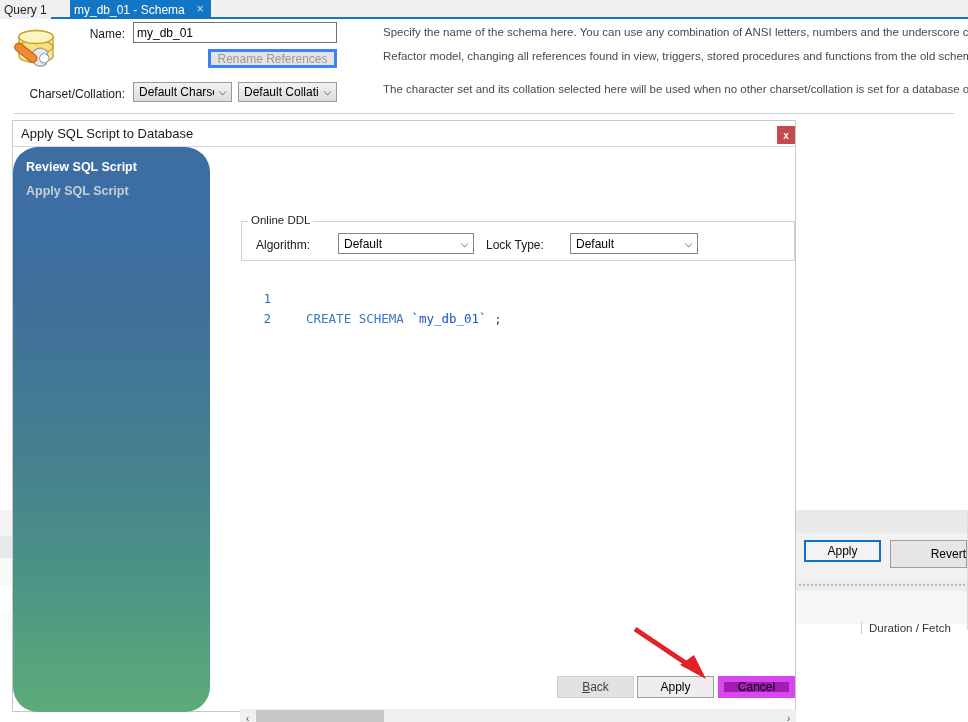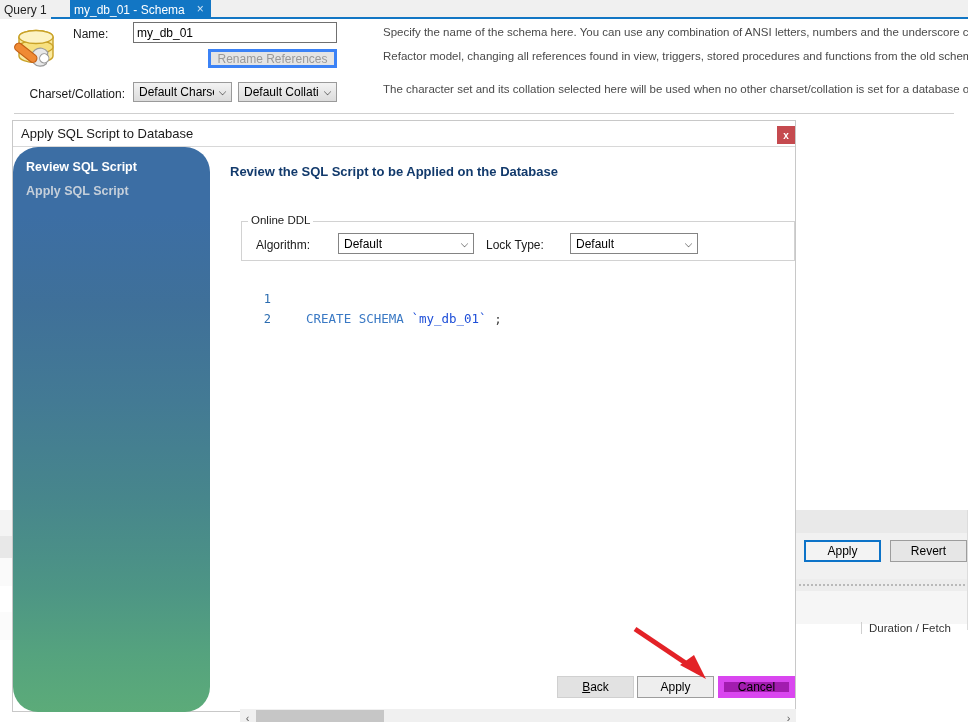--- a/index.html
+++ b/index.html
@@ -39,21 +39,21 @@
   }
   .tab-close {
     position: absolute; right: 7px; top: 2px;
     color: #cfe4f5; font-size: 12px; line-height: 14px;
   }
 
   
   .schema-icon { position: absolute; left: 10px; top: 20px; width: 62px; height: 62px; }
 
   .lbl { position: absolute; font-size: 12px; color: #1a1a1a; }
-  #lbl-name { left: 73px; top: 27px; width: 52px; }
+  #lbl-name { left: 73px; top: 27px; width: 52px; text-align: right; }
   #lbl-charset { left: 22px; top: 87px; width: 103px; text-align: right; }
 
   #name-input {
     position: absolute; left: 133px; top: 22px; width: 204px; height: 21px;
     border: 1px solid #707070; background: #ffffff;
     font-family: "Liberation Sans", sans-serif; font-size: 12px;
     padding: 0 3px; box-sizing: border-box; color: #000;
   }
 
   .btn {
@@ -124,23 +124,23 @@
     background-size: 4px 4px;
   }
   #rp-band-c { position: absolute; left: 0; top: 81px; width: 173px; height: 33px; background: #f6f6f6; }
   #btn-apply-bg {
     position: absolute; left: 9px; top: 30px; width: 77px; height: 22px;
     background: #f3f3f3; border: 2px solid #0c73c8; color: #000;
     font-size: 12px; display: flex; align-items: center; justify-content: center;
     box-sizing: border-box;
   }
   #btn-revert-bg {
-    position: absolute; left: 95px; top: 30px; width: 77px; height: 22px;
+    position: absolute; left: 95px; top: 30px; width: 77px; height: 28px;
     background: #e6e6e6; border: 1px solid #9d9d9d; color: #000;
-    font-size: 12px; display: flex; align-items: center; justify-content: center;
+    font-size: 12px; display: flex; align-items: center; justify-content: flex-end;
     box-sizing: border-box;
   }
   #duration-fetch {
     position: absolute; left: 66px; top: 112px; font-size: 11.5px; color: #333;
     padding-left: 7px; border-left: 1px solid #cfcfcf;
   }
   #rp-vline { position: absolute; left: 172px; top: 0; width: 1px; height: 120px; background: #dcdcdc; }
 
   
   #dialog {
@@ -238,21 +238,21 @@
     position: absolute; left: 16px; top: 1px; width: 128px; height: 16px;
     background: #c6c6c6;
   }
 
   
   .dlg-btn {
     position: absolute; top: 555px; height: 22px; width: 77px;
     font-size: 12px; box-sizing: border-box;
     display: flex; align-items: center; justify-content: center;
   }
-  #btn-back { left: 544px; background: #e2e2e2; border: 1px solid #d0d0d0; color: #000000; }
+  #btn-back { left: 544px; background: #e2e2e2; border: 1px solid #d0d0d0; color: #404040; }
   #btn-back .accel { text-decoration: underline; }
   #btn-apply { left: 624px; background: #eeeeee; border: 1px solid #9d9d9d; color: #000; }
   #btn-cancel { left: 705px; background: #a21caf; border: 6px solid #d946ef; color: #000; }
 
   
   #arrow-annotation {
     position: absolute; left: 630px; top: 625px; width: 110px; height: 60px;
     pointer-events: none;
   }
 </style>
@@ -333,21 +333,20 @@
 
     <div id="dlg-sidebar">
       <div class="wiz-step" id="step-review">
         <span>Review SQL Script</span>
       </div>
       <div class="wiz-step" id="step-apply">
         <span>Apply SQL Script</span>
       </div>
     </div>
 
-    <div id="dlg-heading">Review the SQL Script to be Applied on the Database</div>
 
     <div id="ddl-group"></div>
     <div id="ddl-legend">Online DDL</div>
     <div id="lbl-algorithm">Algorithm:</div>
     <div class="combo" id="combo-algorithm">
       <span class="ctxt">Default</span>
       <span class="carat">⌵</span>
     </div>
     <div id="lbl-locktype">Lock Type:</div>
     <div class="combo" id="combo-locktype">

